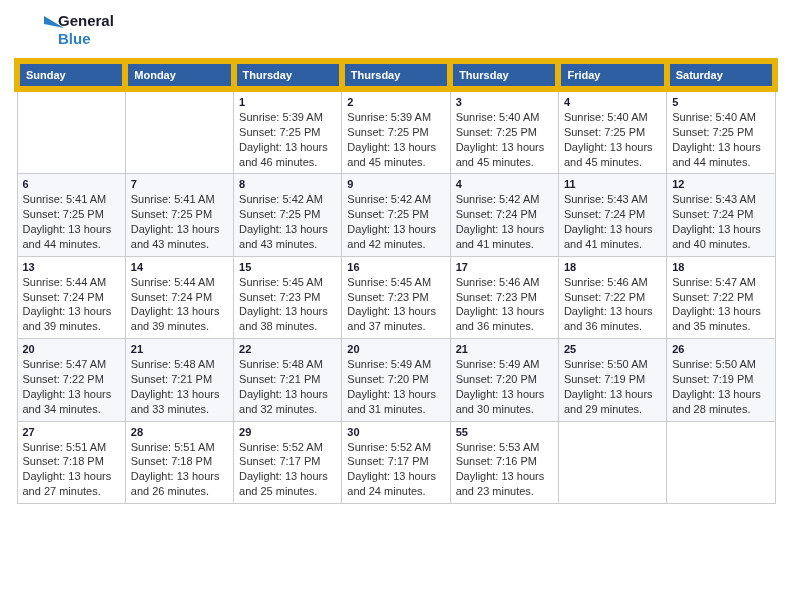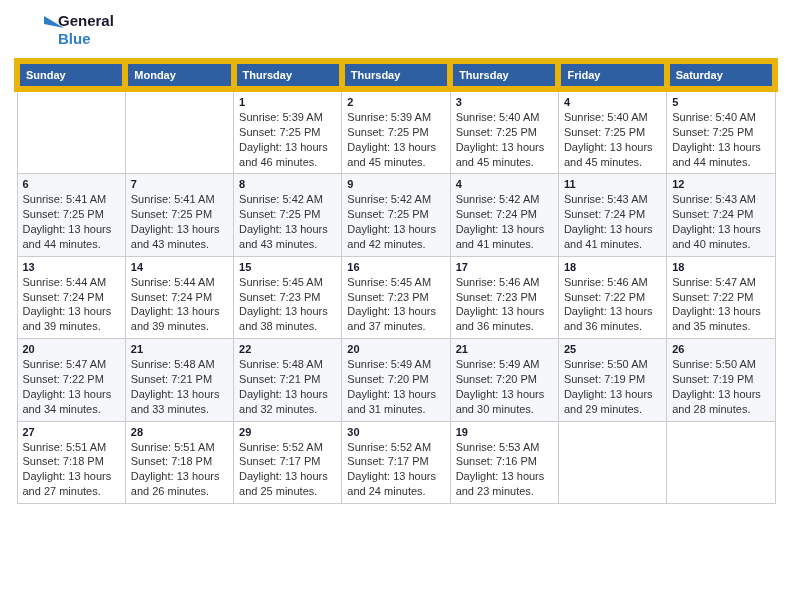--- a/index.html
+++ b/index.html
@@ -299,21 +299,21 @@
 Sunset: 7:17 PM
 Daylight: 13 hours and 25 minutes.</div>
           </td>
           <td>
             <span class="day-number">30</span>
             <div class="day-info" style="white-space: pre-line;">Sunrise: 5:52 AM
 Sunset: 7:17 PM
 Daylight: 13 hours and 24 minutes.</div>
           </td>
           <td>
-            <span class="day-number">19</span>
+            <span class="day-number">55</span>
             <div class="day-info" style="white-space: pre-line;">Sunrise: 5:53 AM
 Sunset: 7:16 PM
 Daylight: 13 hours and 23 minutes.</div>
           </td>
           <td class="empty"></td>
           <td class="empty"></td>
         </tr>
       </tbody>
   </table>
 </div>

